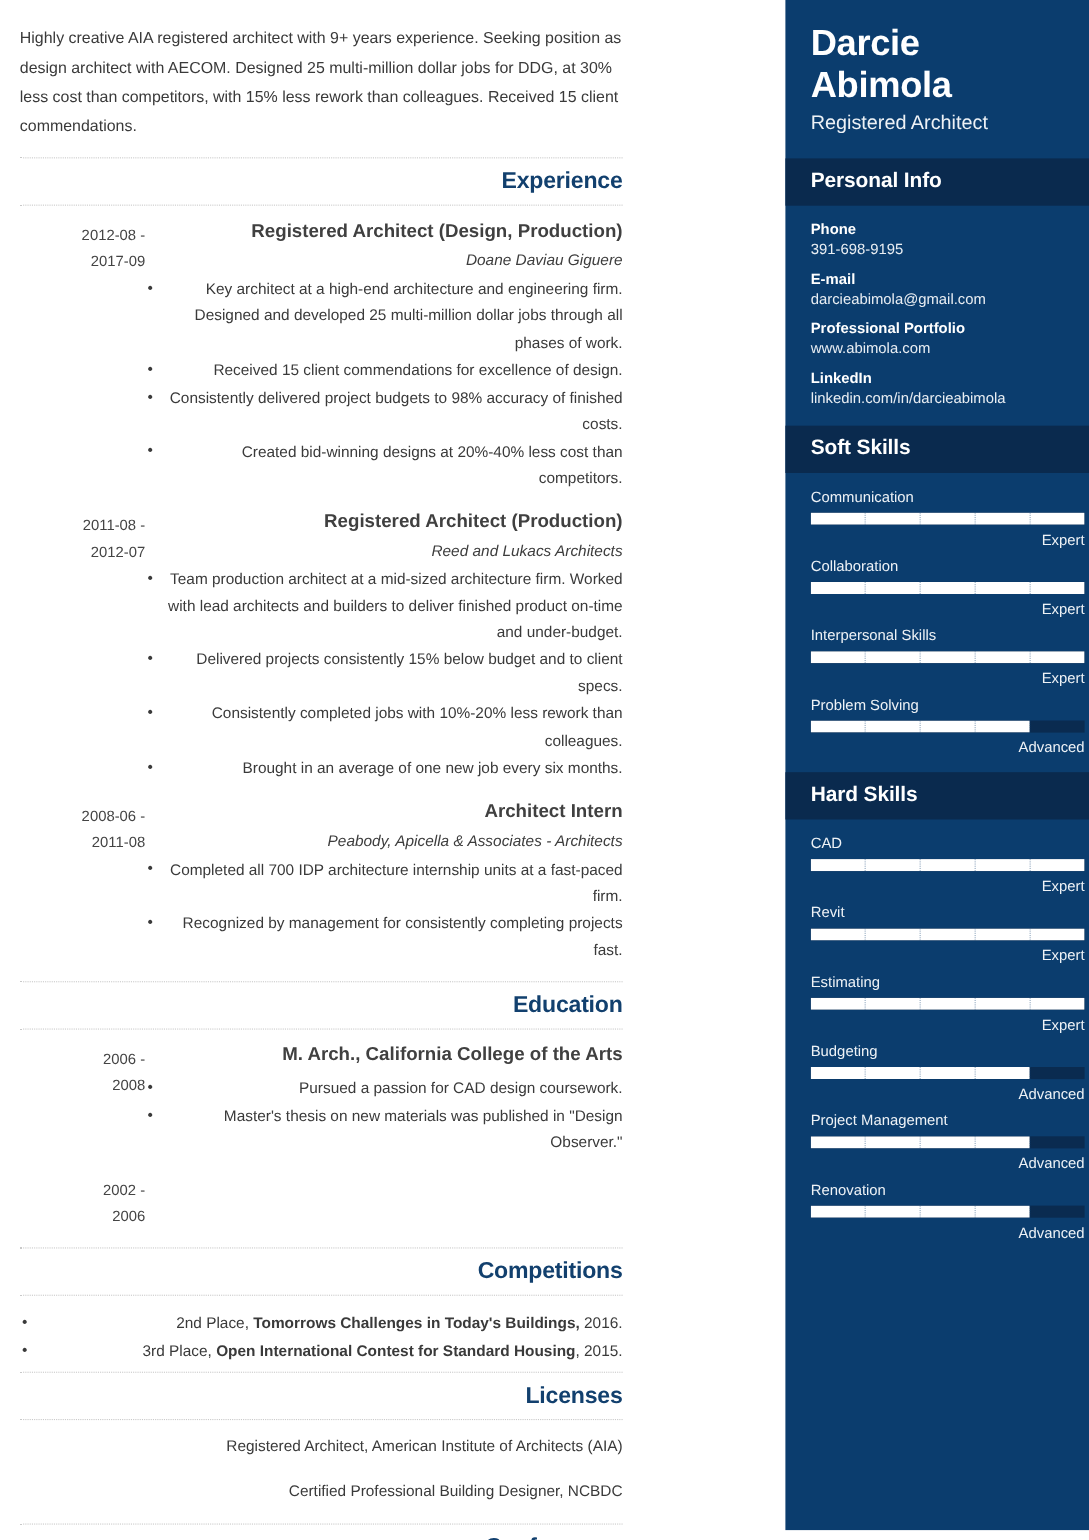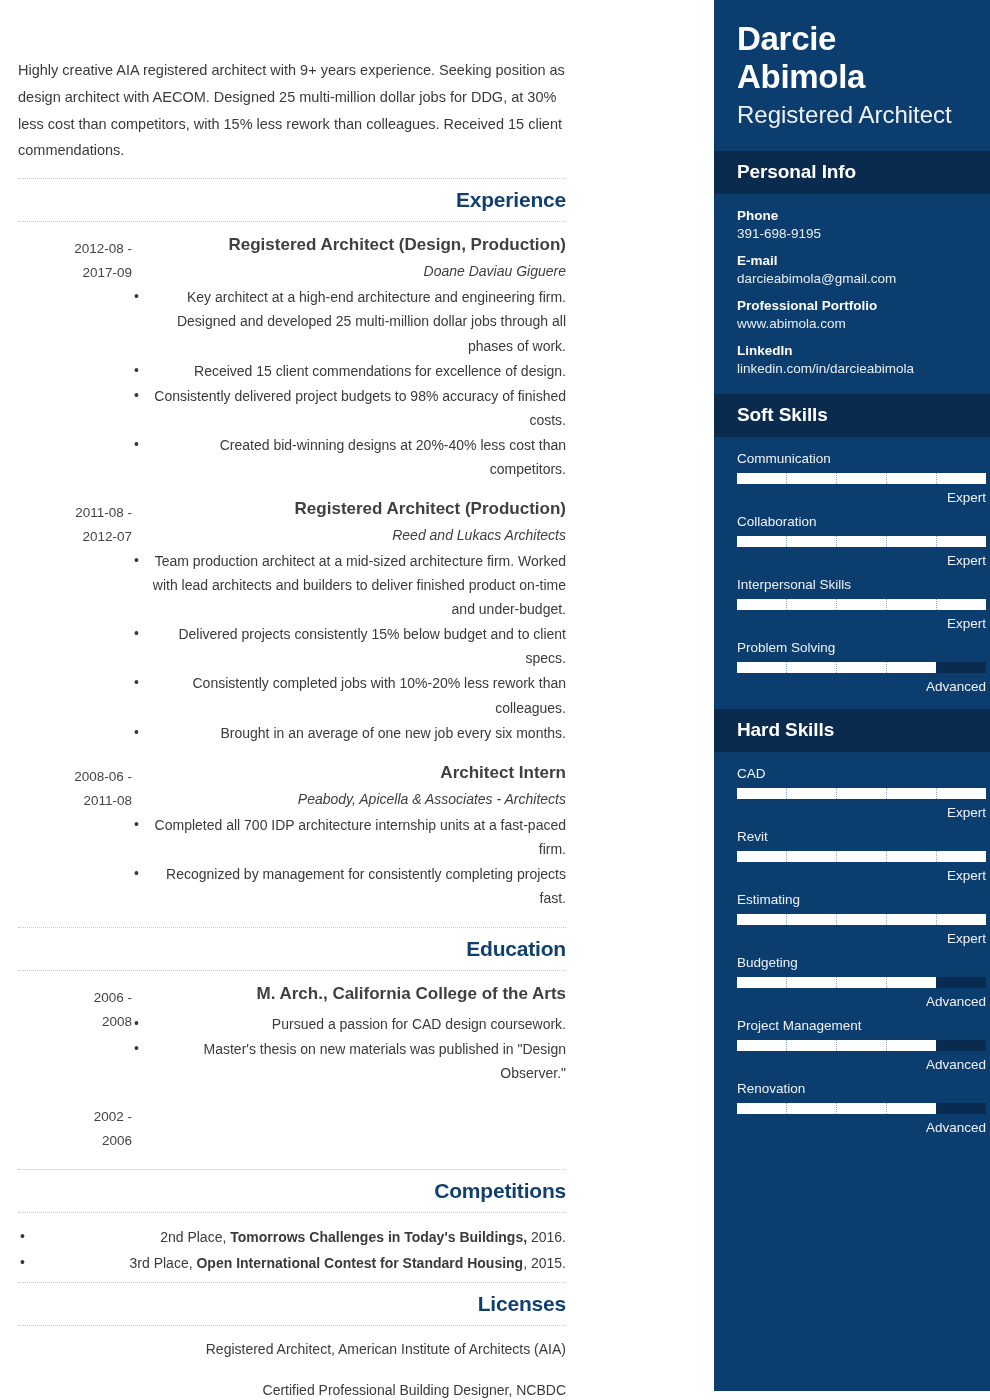--- a/index.html
+++ b/index.html
@@ -17,23 +17,22 @@
     position: relative;
     width: 990px;
     height: 1400px;
     display: flex;
     background: #ffffff;
   }
 
   
   .main {
     width: 584px;
-    padding: 7px 18px 0 18px;
+    padding: 18px 18px 0 18px;
     background: #ffffff;
-    margin-top: 46px;
   }
 
   .summary {
     font-size: 14.5px;
     line-height: 1.85;
     color: #3a3a3a;
     padding: 4px 0 14px 0;
   }
 
   .section { width: 100%; text-align: right; }
@@ -142,21 +141,21 @@
 
   .sb-name {
     font-size: 33px;
     font-weight: bold;
     line-height: 1.14;
     letter-spacing: -0.3px;
     color: #ffffff;
   }
 
   .sb-role {
-    font-size: 24px;
+    font-size: 18px;
     font-weight: normal;
     color: #eef2f6;
     margin-top: 6px;
   }
 
   .sb-band {
     background: #0a2a4e;
     padding: 10px 23px 11px 23px;
     font-size: 19px;
     font-weight: bold;

